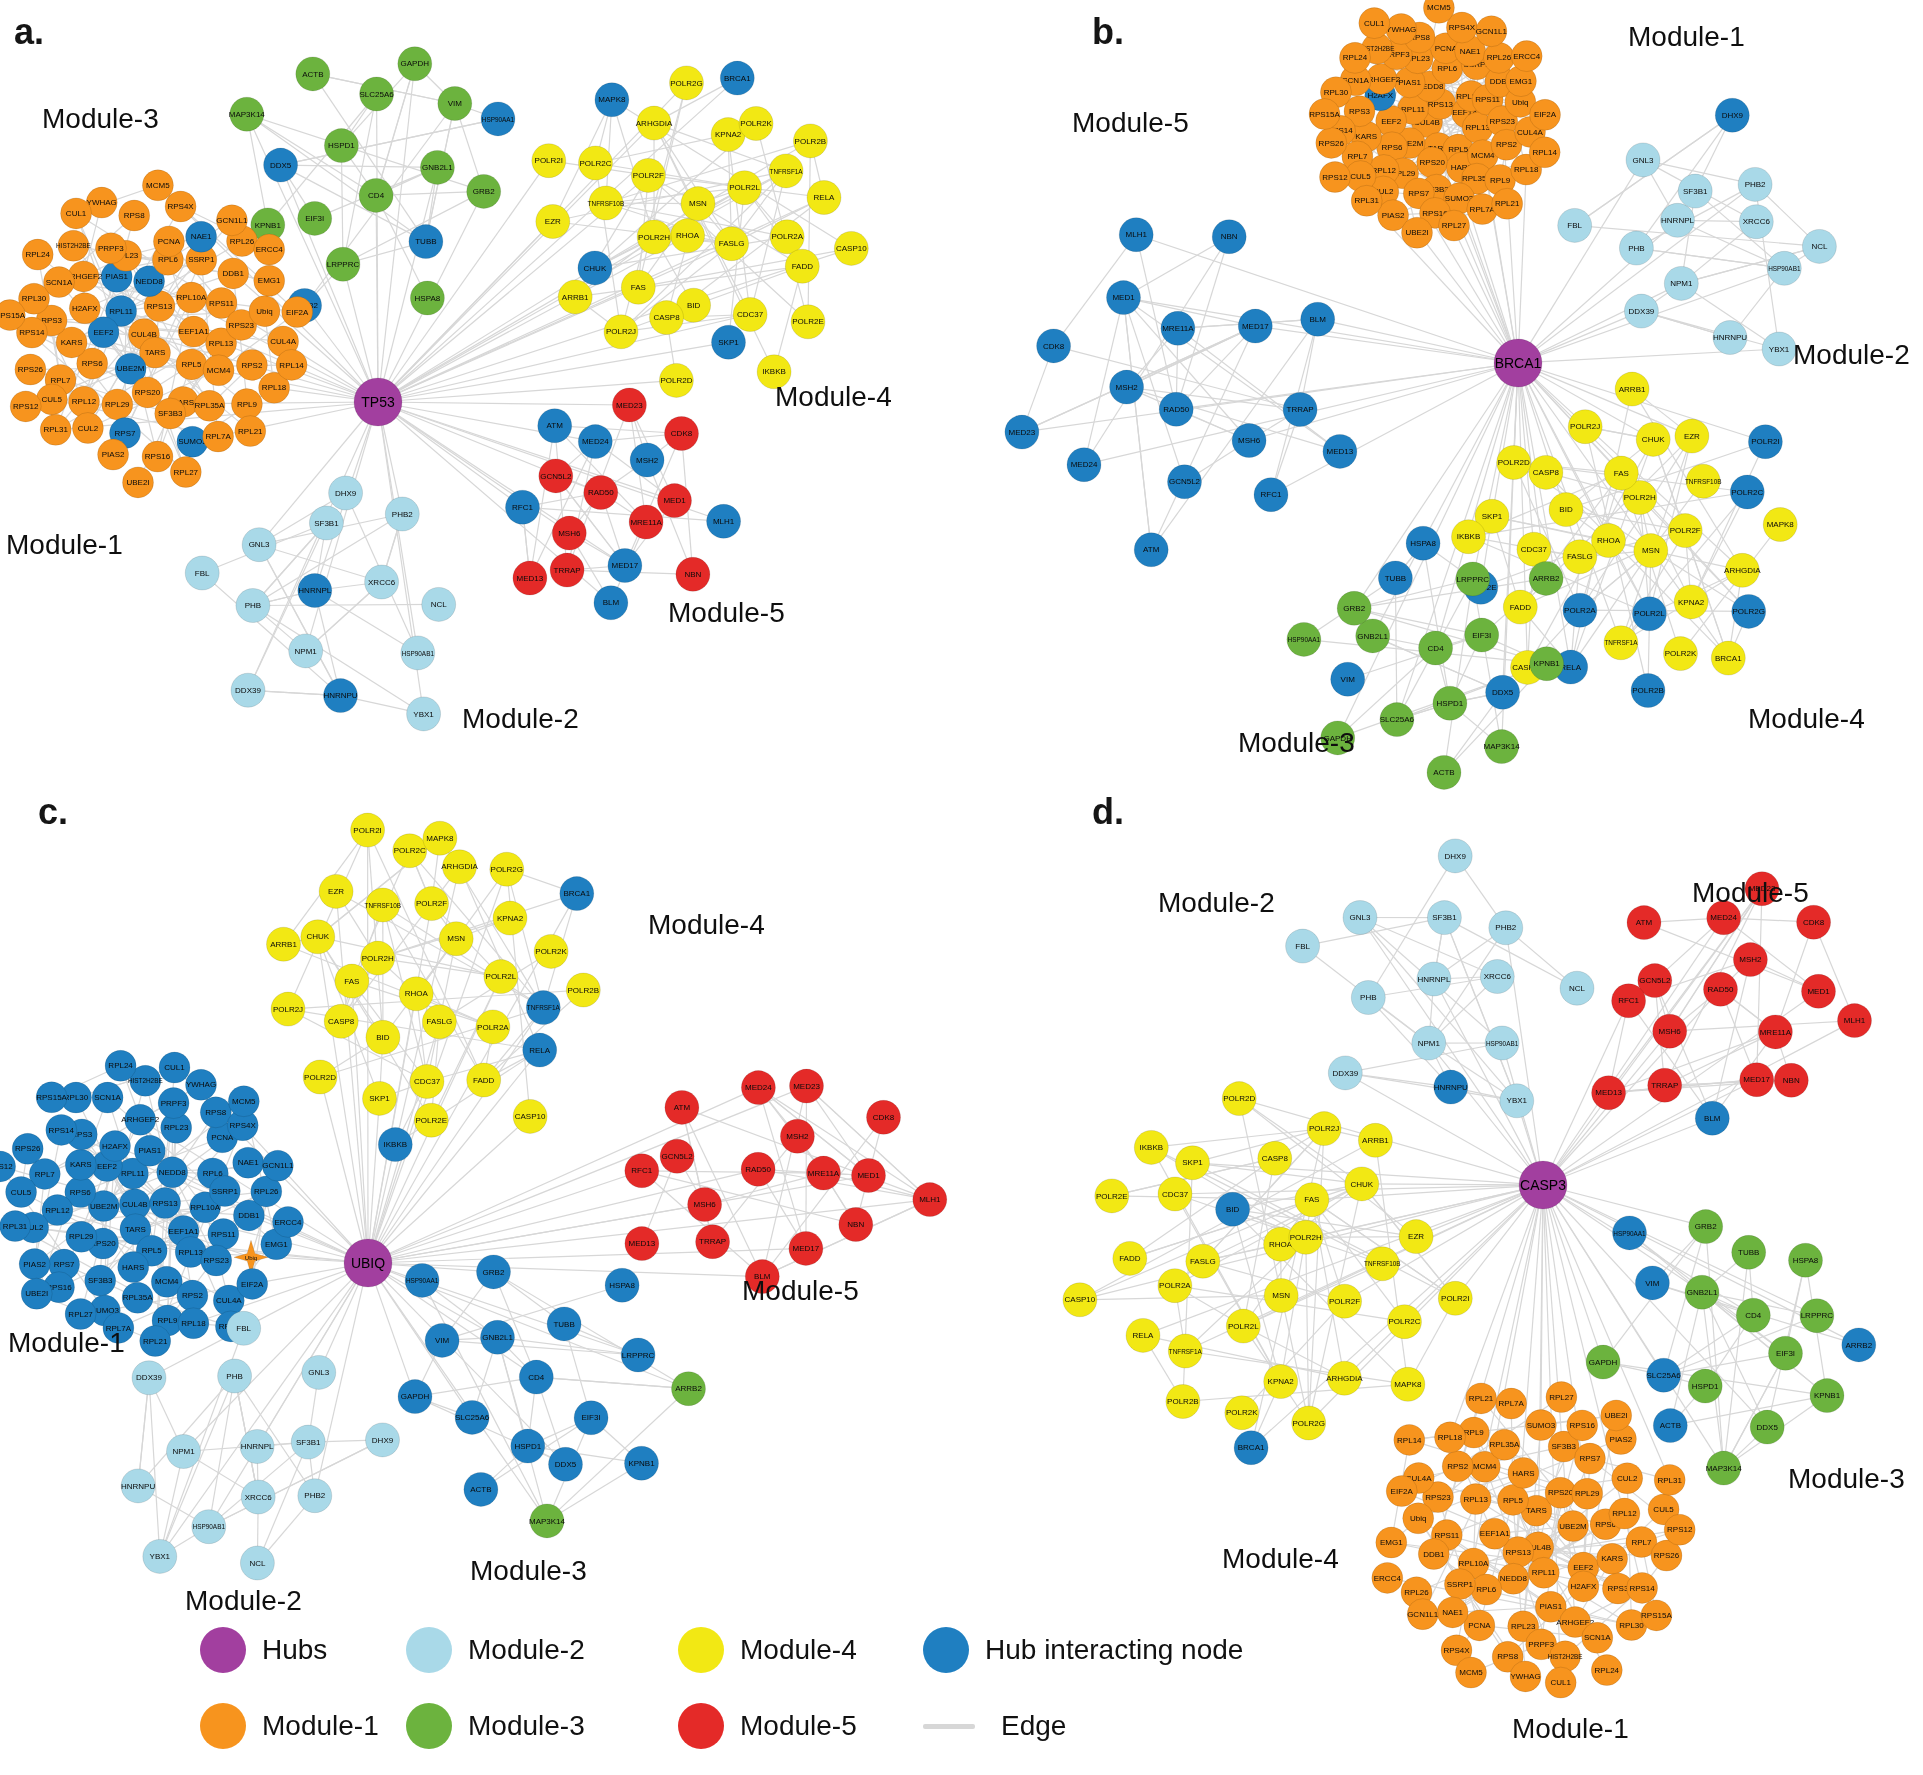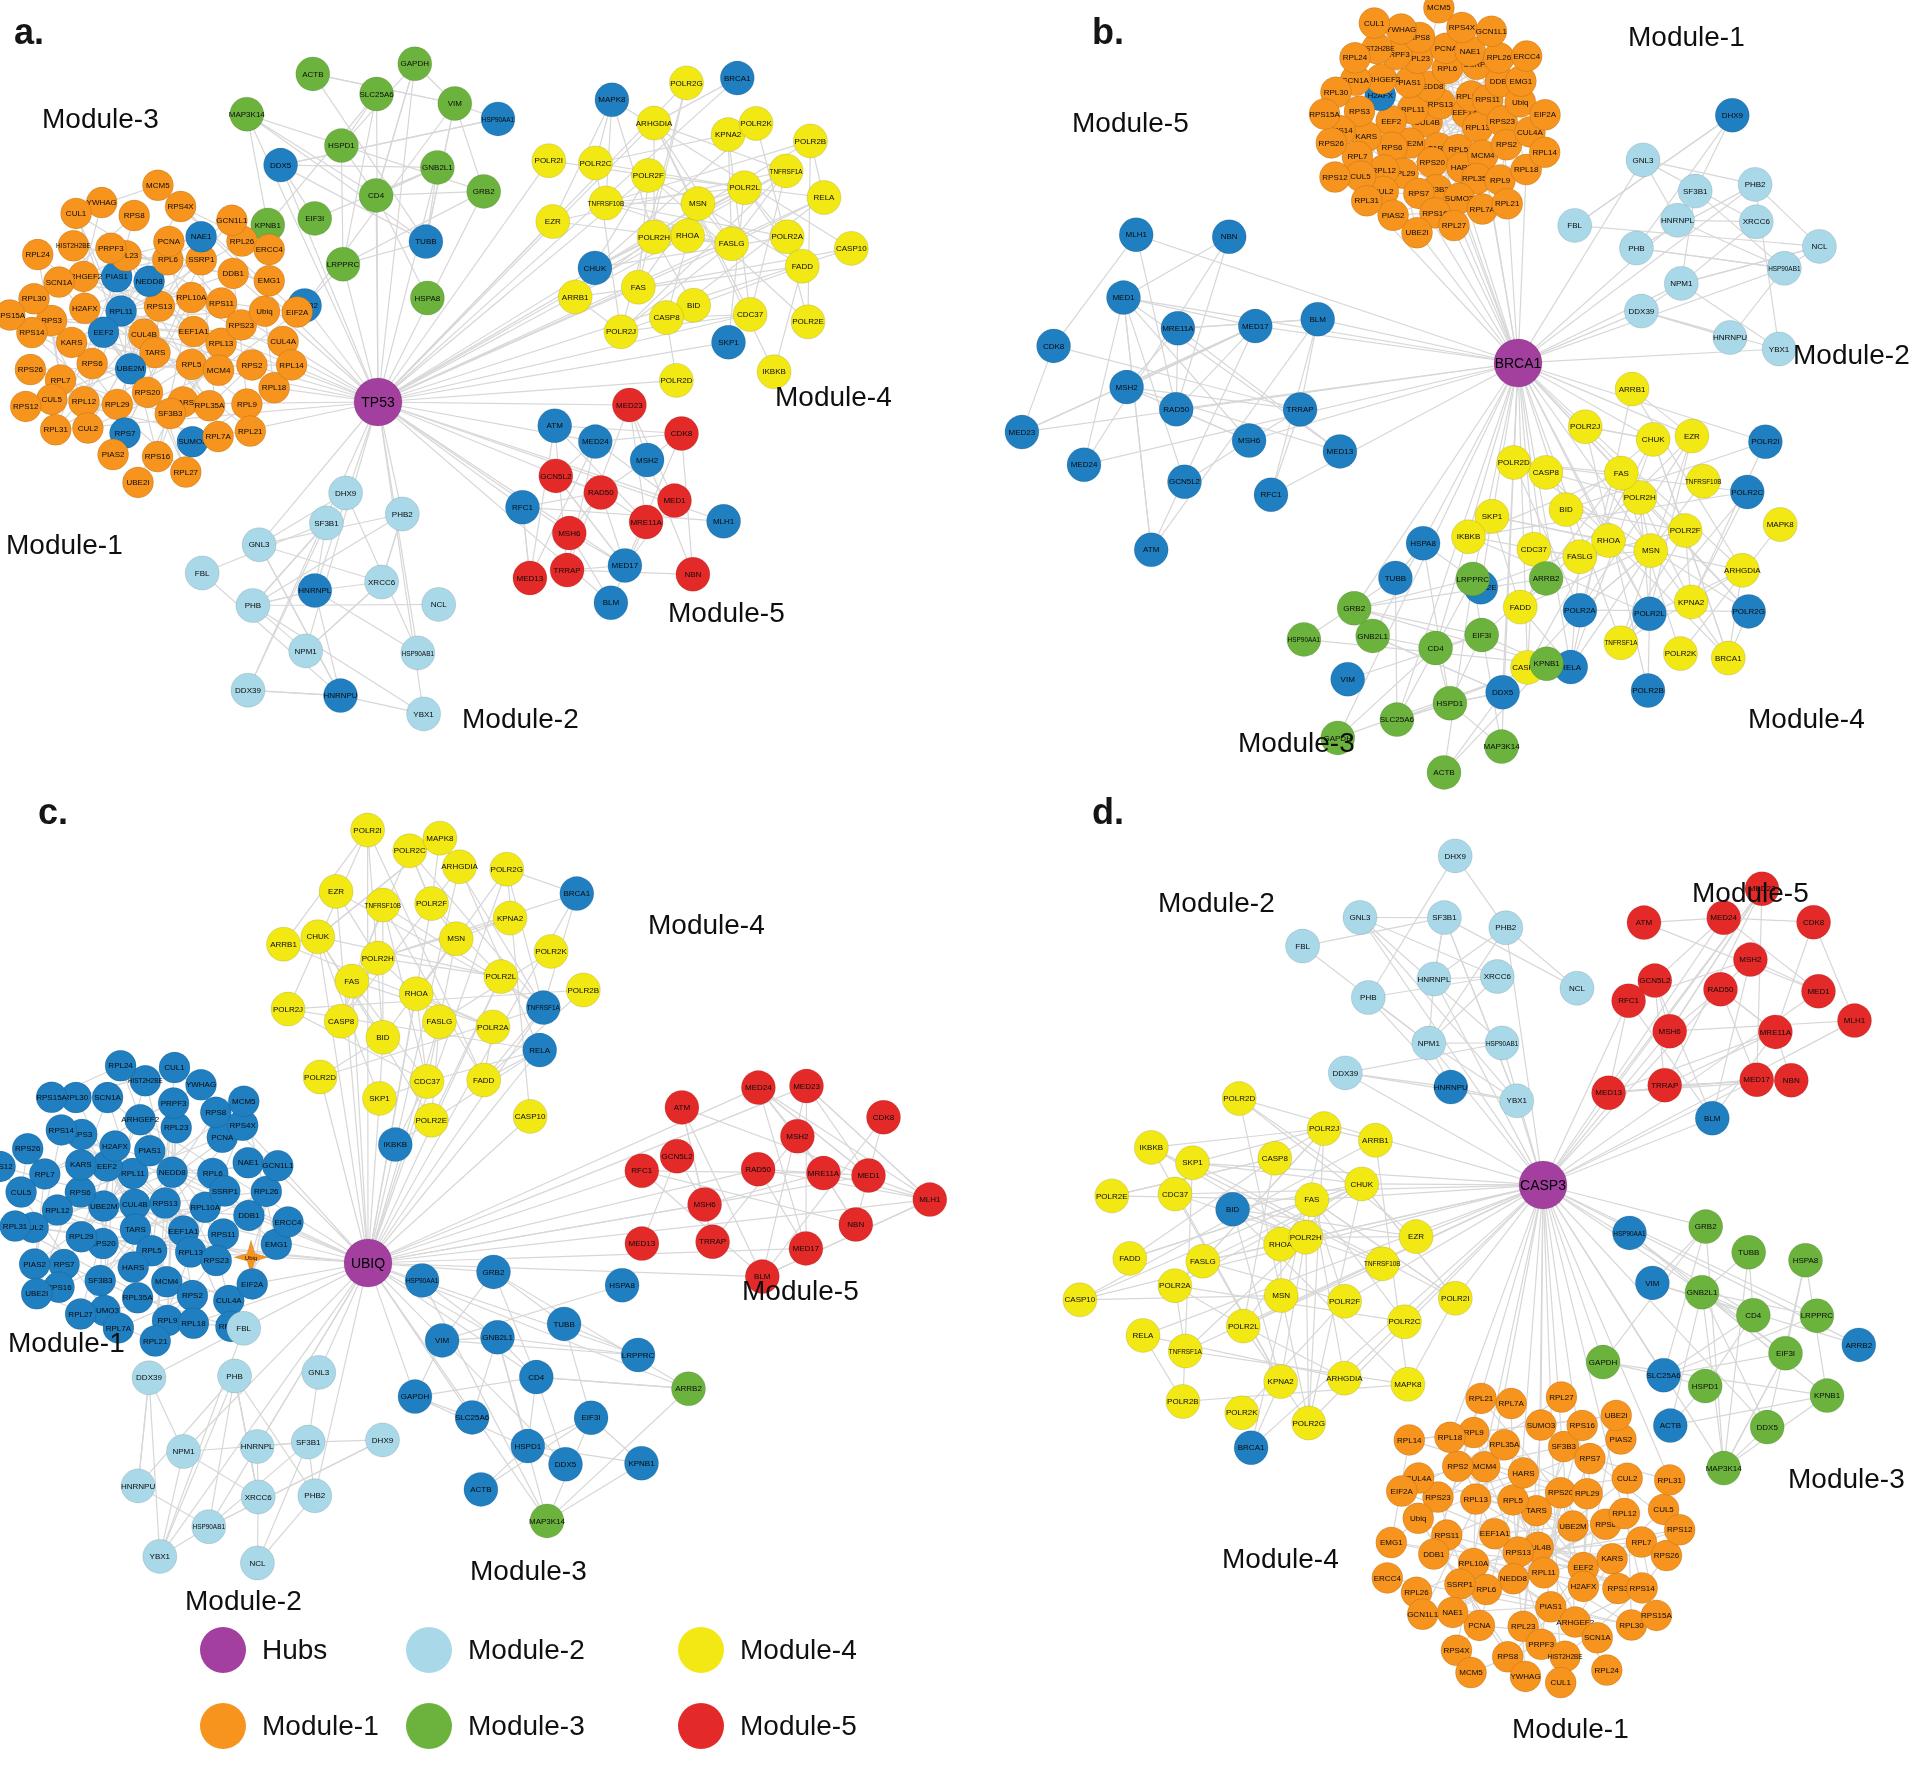--- a/index.html
+++ b/index.html
@@ -2572,14 +2572,24 @@
     <div class="legend-col c3">
       <div class="legend-item">
         <span class="swatch" style="background: rgb(242, 232, 20);"></span>
         <span>Module-4</span>
       </div>
       <div class="legend-item">
         <span class="swatch" style="background: rgb(228, 42, 40);"></span>
         <span>Module-5</span>
       </div>
     </div>
+    <div class="legend-col c4">
+      <div class="legend-item">
+        <span class="swatch" style="background: rgb(31, 127, 193);"></span>
+        <span>Hub interacting node</span>
+      </div>
+      <div class="legend-item">
+        <span class="swatch-line" style="background: rgb(215, 215, 215);"></span>
+        <span>Edge</span>
+      </div>
+    </div>
   </div>
 </div>
 
 </body></html>

